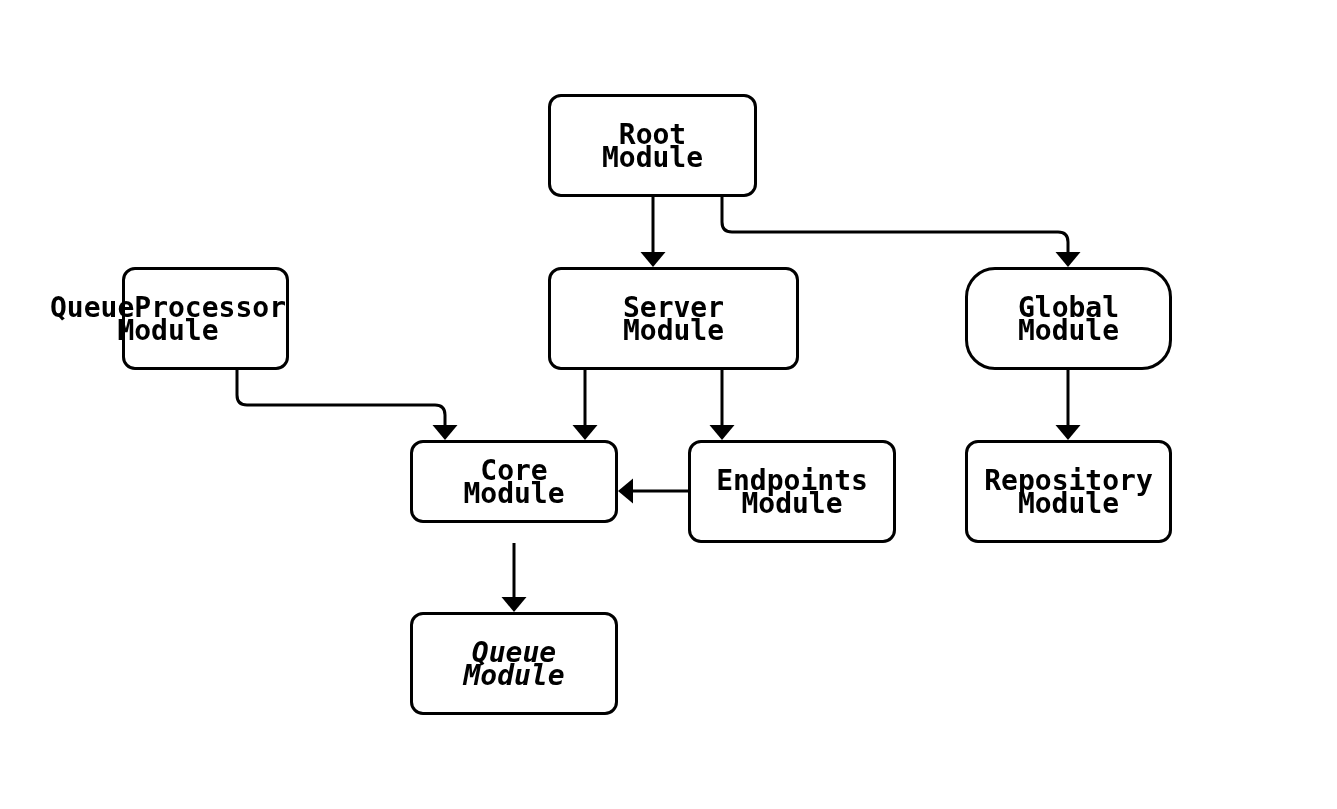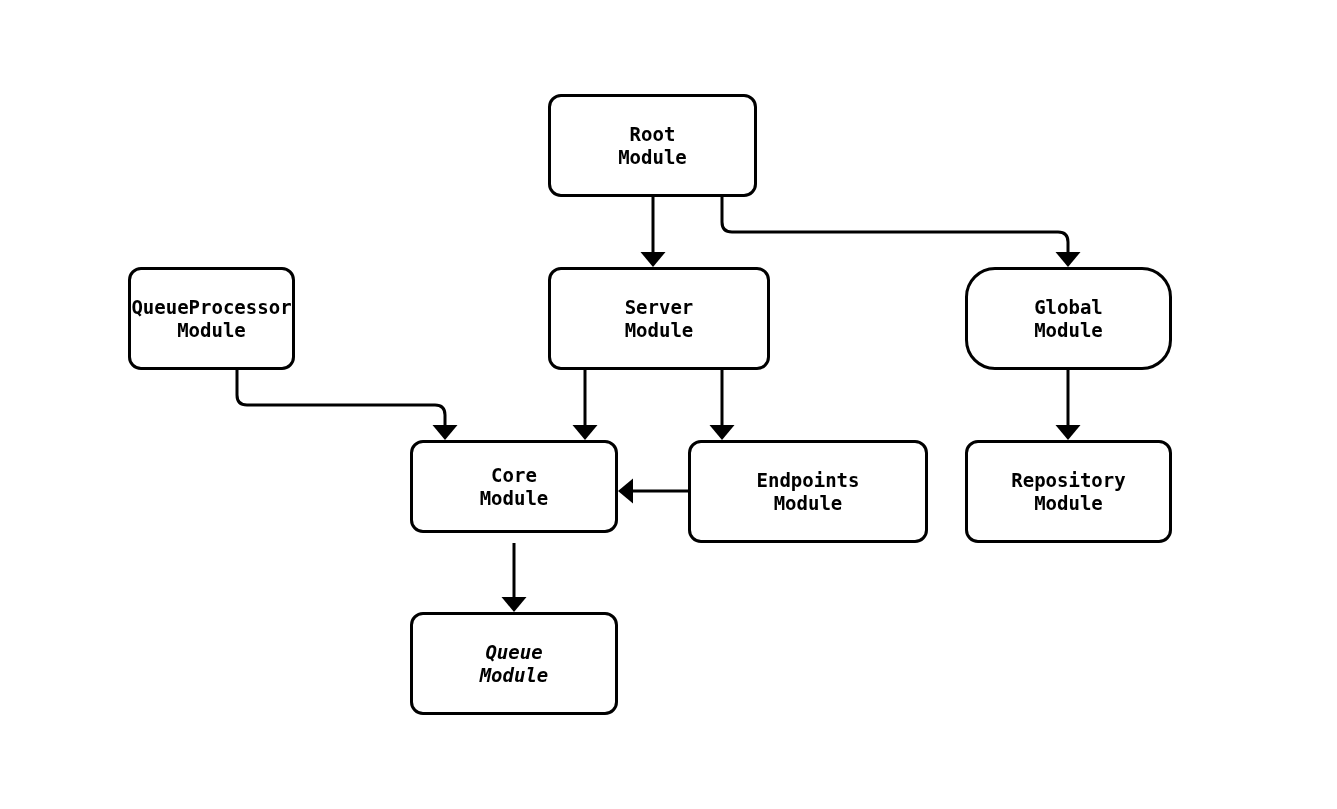--- a/index.html
+++ b/index.html
@@ -26,21 +26,21 @@
     border-radius: 13px;
     background: #ffffff;
     display: flex;
     align-items: center;
     justify-content: center;
   }
   .node .label {
     white-space: pre-line;
     text-align: center;
     font-weight: bold;
-    font-size: 19px;
+    font-size: 28px;
     line-height: 23px;
     color: #000000;
   }
 </style>
 </head>
 <body>
 
 <div class="canvas" style="background: rgb(255, 255, 255);">
   <svg class="edge-layer" width="1337" height="809" viewBox="0 0 1337 809">
     <g id="edge-group" fill="none" stroke-width="3" stroke-linecap="butt" stroke="#000000">
@@ -60,37 +60,37 @@
         <polygon points="1068,440 1055.5,425 1080.5,425" fill="#000000" stroke="none"></polygon>
         <path d="M514 543 L514 597"></path>
         <polygon points="514,612 501.5,597 526.5,597" fill="#000000" stroke="none"></polygon>
       </g>
   </svg>
 
   <div class="node" style="left: 548px; top: 94px; width: 209px; height: 103px; border-color: rgb(0, 0, 0);">
     <span class="label">Root
 Module</span>
   </div>
-  <div class="node" style="left: 128px; top: 267px; width: 167px; height: 103px; border-color: rgb(0, 0, 0);">
+  <div class="node" style="left: 122px; top: 267px; width: 167px; height: 103px; border-color: rgb(0, 0, 0); justify-content: flex-end;">
     <span class="label">QueueProcessor
 Module</span>
   </div>
-  <div class="node" style="left: 548px; top: 267px; width: 222px; height: 103px; border-color: rgb(0, 0, 0);">
+  <div class="node" style="left: 548px; top: 267px; width: 251px; height: 103px; border-color: rgb(0, 0, 0);">
     <span class="label">Server
 Module</span>
   </div>
   <div class="node" style="left: 965px; top: 267px; width: 207px; height: 103px; border-color: rgb(0, 0, 0); border-radius: 30px;">
     <span class="label">Global
 Module</span>
   </div>
-  <div class="node" style="left: 410px; top: 440px; width: 208px; height: 93px; border-color: rgb(0, 0, 0);">
+  <div class="node" style="left: 410px; top: 440px; width: 208px; height: 83px; border-color: rgb(0, 0, 0);">
     <span class="label">Core
 Module</span>
   </div>
-  <div class="node" style="left: 688px; top: 440px; width: 240px; height: 103px; border-color: rgb(0, 0, 0);">
+  <div class="node" style="left: 688px; top: 440px; width: 208px; height: 103px; border-color: rgb(0, 0, 0);">
     <span class="label">Endpoints
 Module</span>
   </div>
   <div class="node" style="left: 965px; top: 440px; width: 207px; height: 103px; border-color: rgb(0, 0, 0); align-items: center;">
     <span class="label">Repository
 Module</span>
   </div>
   <div class="node" style="left: 410px; top: 612px; width: 208px; height: 103px; border-color: rgb(0, 0, 0); font-style: italic;">
     <span class="label">Queue
 Module</span>

